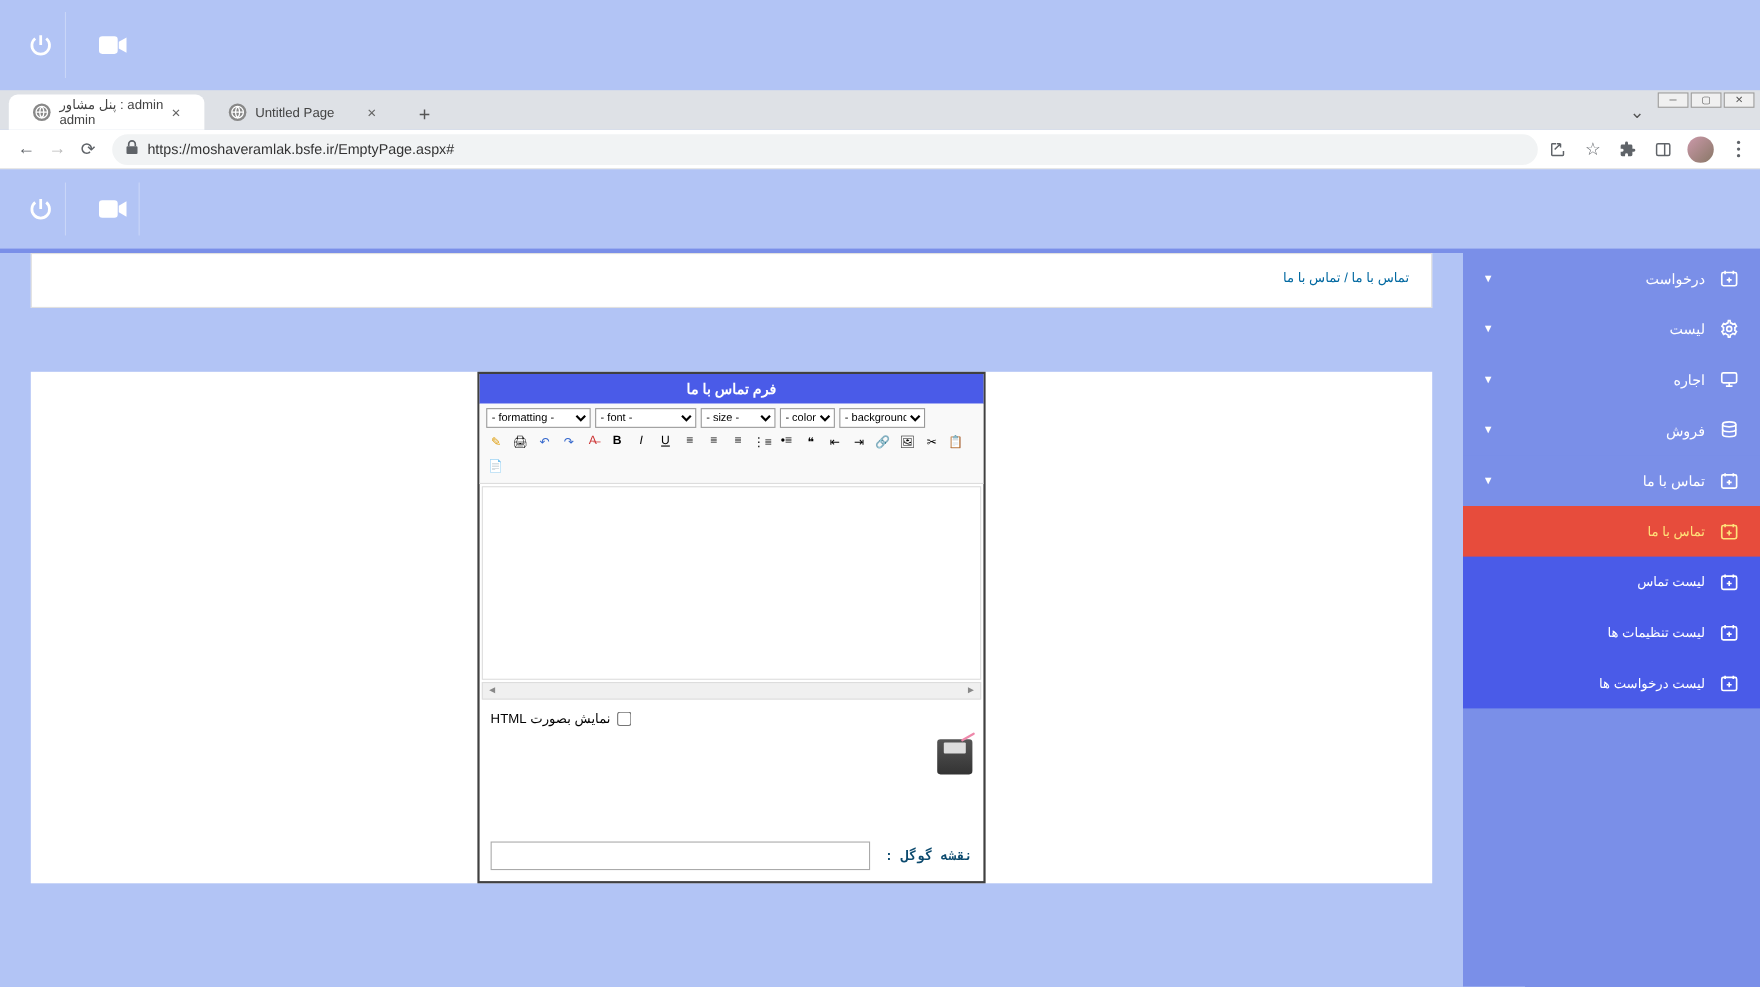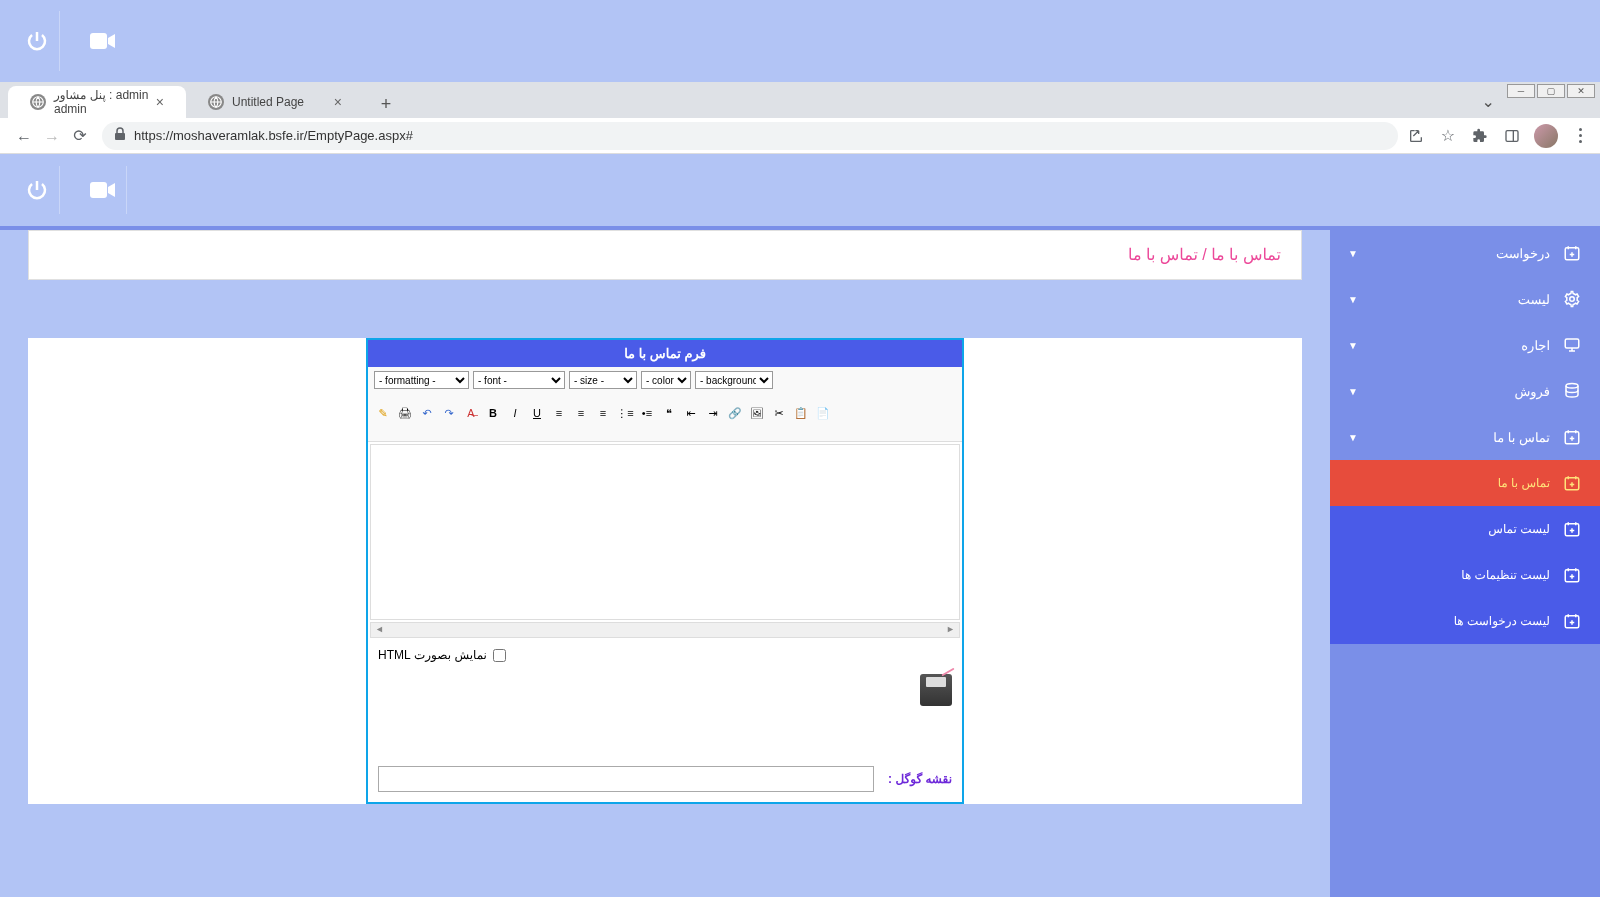--- a/index.html
+++ b/index.html
@@ -56,47 +56,47 @@
 .menu-item .mi-label { flex: 1; }
 .menu-item .mi-caret { font-size: 10px; }
 .menu-item.expanded { background: #7a8fe8; }
 .submenu { background: #4a5be8; }
 .submenu .menu-item { padding-right: 18px; font-size: 12px; }
 .submenu .menu-item.active { background: #e74c3c; color: #ffe27a; }
 
 
 .content { flex: 1; background: #b2c4f5; padding: 0 28px; overflow-y: auto; }
 .content-card { background: #fff; min-height: 50px; padding: 14px 20px; border: 1px solid #e0e0e0; }
-.breadcrumb { font-size: 16px; color: #ec4899; direction: rtl; }
+.breadcrumb { font-size: 12px; color: #0369a1; direction: rtl; }
 
 .form-wrap { background: #fff; margin-top: 58px; padding: 0; display: flex; justify-content: center; }
-.editor-panel { width: 598px; border: 2px solid #0ea5e9; direction: rtl; }
+.editor-panel { width: 462px; border: 2px solid #404040; direction: rtl; }
 .editor-title { background: #4a5be8; color: #fff; text-align: center; padding: 6px; font-size: 13px; font-weight: bold; }
 .editor-toolbar { background: #f9f9f9; padding: 4px 6px; border-bottom: 1px solid #ddd; direction: ltr; }
-.tb-row { display: flex; align-items: center; gap: 4px; flex-wrap: wrap; margin-bottom: 15px; }
+.tb-row { display: flex; align-items: center; gap: 4px; flex-wrap: wrap; margin-bottom: 3px; }
 .tb-select { font-size: 10px; border: 1px solid #999; background: #fff; height: 18px; }
 .tb-select.fmt { width: 95px; }
 .tb-select.fnt { width: 92px; }
 .tb-select.sz { width: 68px; }
 .tb-select.clr { width: 50px; }
 .tb-select.bg { width: 78px; }
 .tb-btn { width: 18px; height: 18px; display: flex; align-items: center; justify-content: center; font-size: 11px; cursor: pointer; border: 1px solid transparent; }
 .editor-area { background: #fff; height: 176px; border: 1px solid #ddd; margin: 2px; }
 .editor-scroll { background: #f0f0f0; height: 16px; border: 1px solid #ddd; margin: 0 2px 4px; position: relative; }
 .editor-scroll::before { content: '◄'; position: absolute; left: 4px; font-size: 9px; color: #888; top: 1px; }
 .editor-scroll::after { content: '►'; position: absolute; right: 4px; font-size: 9px; color: #888; top: 1px; }
 .html-toggle { padding: 6px 10px; font-size: 12px; direction: rtl; display: flex; align-items: center; gap: 6px; justify-content: flex-end; }
 .html-toggle input { margin: 0; }
 .save-icon { padding: 6px 10px; direction: rtl; text-align: right; }
 .save-icon-img { width: 32px; height: 32px; display: inline-block; background: linear-gradient(#555,#333); border-radius: 3px; position: relative; cursor: pointer; }
 .save-icon-img::before { content: ''; position: absolute; width: 20px; height: 10px; background: #ddd; top: 3px; left: 6px; border-radius: 1px; }
 .save-icon-img::after { content: ''; position: absolute; width: 14px; height: 2px; background: #e8a; top: -3px; right: -3px; transform: rotate(-30deg); border-radius: 1px; }
 
 .map-row { display: flex; align-items: center; gap: 14px; padding: 10px; direction: rtl; }
-.map-label { font-size: 12px; color: #6d28d9; font-weight: bold; }
+.map-label { font-size: 12px; color: #0c4a6e; font-weight: bold; font-family: Liberation Mono, monospace; }
 .map-input { flex: 1; height: 26px; border: 1px solid #aaa; padding: 0 6px; direction: ltr; }
 
 
 .cal-icon { width: 18px; height: 18px; }
 </style>
 </head>
 <body>
 
 <div class="top-header">
   <div class="icon-btn">

